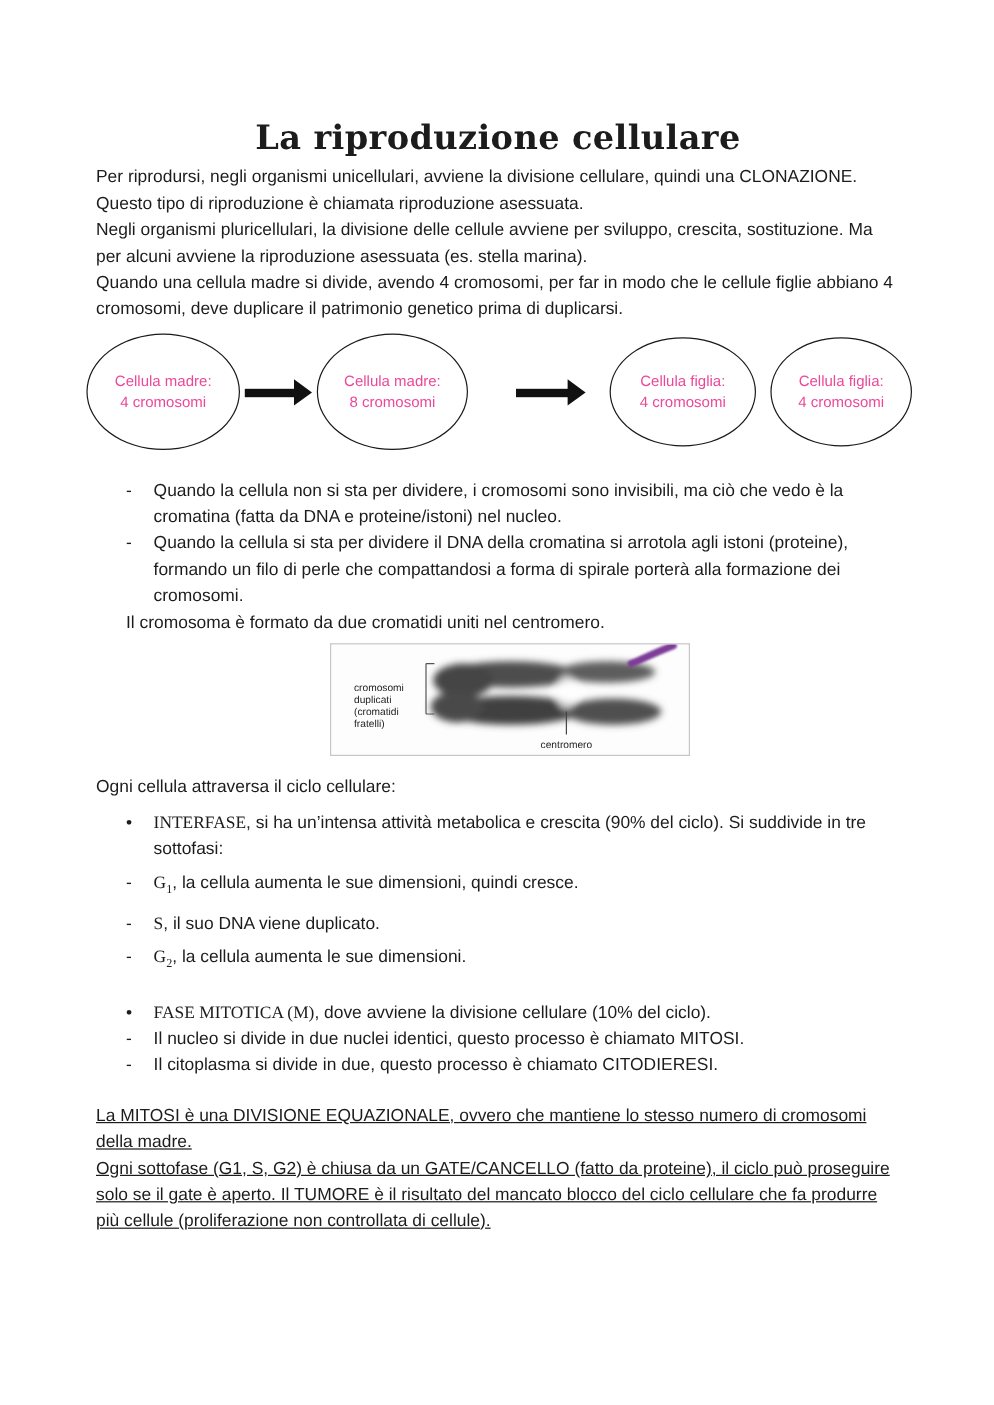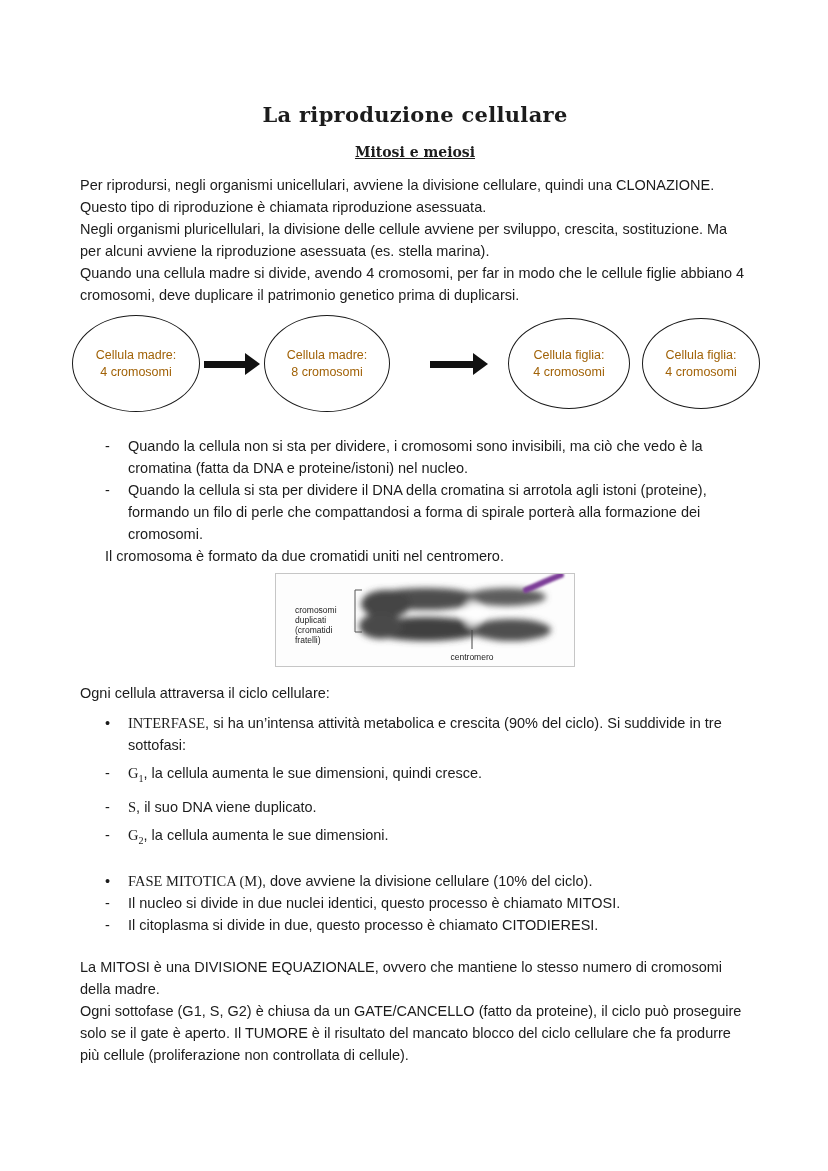--- a/index.html
+++ b/index.html
@@ -11,21 +11,21 @@
     background:#ffffff;
     font-family:"Liberation Sans", sans-serif;
     font-size:14.5px;
     line-height:22px;
     color:#1c1c1c;
     padding:104px 78px 0 80px;
     overflow:hidden;
   }
   .title {
     font-family:"DejaVu Serif", serif;
-    font-size:21px; font-weight:600;
+    font-size:28px; font-weight:600;
     text-align:center; letter-spacing:0.3px;
   }
   .subtitle {
     font-family:"DejaVu Serif", serif;
     font-size:14px; font-weight:600;
     text-align:center; text-decoration:underline;
     margin-top:15px;
   }
   .intro { margin-top:11px; }
   .para { margin:0; }
@@ -34,21 +34,21 @@
   .serif { font-family:"Liberation Serif", serif; }
   .sub { vertical-align:sub; font-size:0.7em; }
 
   
   .diagram { position:relative; height:106px; margin-top:7px; }
   .ellipse {
     position:absolute;
     border:1.6px solid #1a1a1a; border-radius:50%;
     background:#fff;
     display:flex; flex-direction:column; align-items:center; justify-content:center;
-    font-size:12.5px; line-height:17px; text-align:center; color:#a16207;
+    font-size:12.5px; line-height:17px; text-align:center; color:#ec4899;
   }
   .e1 { left:-8px;  top:2px; width:128px; height:97px; }
   .e2 { left:184px; top:2px; width:126px; height:97px; }
   .e3 { left:428px; top:5px; width:122px; height:91px; }
   .e4 { left:562px; top:5px; width:118px; height:91px; }
   .arrow { position:absolute; top:40px; height:22px; }
   .a1 { left:124px; width:56px; }
   .a2 { left:350px; width:58px; }
   .arrow-bar { position:absolute; left:0; top:8px; height:7px; width:calc(100% - 14px); background:#111; }
   .arrow-head {
@@ -69,29 +69,28 @@
 
   
   .chromosome-figure {
     margin-top:6px; margin-left:195px;
     width:300px; height:94px;
     border:1px solid #c6c6c6; background:#fdfdfd;
   }
   .fig-text { font-size:8.5px; fill:#222; font-family:"Liberation Sans", sans-serif; }
 
   .cycle-heading { margin-top:15px; }
-  .closing { margin-top:20px; }
+  .closing { margin-top:20px;text-decoration:underline; }
 </style>
 </head>
 <body>
 
 <div class="page">
 
   <h1 class="title">La riproduzione cellulare</h1>
-  <h2 class="subtitle">Mitosi e meiosi</h2>
 
   <section class="intro">
     <p class="para"><span>Per riprodursi, negli </span><span class="b">organismi unicellulari</span><span>, avviene la divisione cellulare, quindi una CLONAZIONE. Questo tipo di riproduzione è chiamata riproduzione asessuata.</span></p>
     <p class="para"><span>Negli </span><span class="b">organismi pluricellulari</span><span>, la divisione delle cellule avviene per sviluppo, crescita, sostituzione. Ma per alcuni avviene la riproduzione asessuata (es. stella marina).</span></p>
   </section>
 
   <p class="para duplication"><span>Quando una cellula madre si divide, avendo 4 cromosomi, per far in modo che le cellule figlie abbiano 4 cromosomi, deve duplicare il patrimonio genetico prima di duplicarsi.</span></p>
 
   <div class="diagram">
     <div class="ellipse e1">

